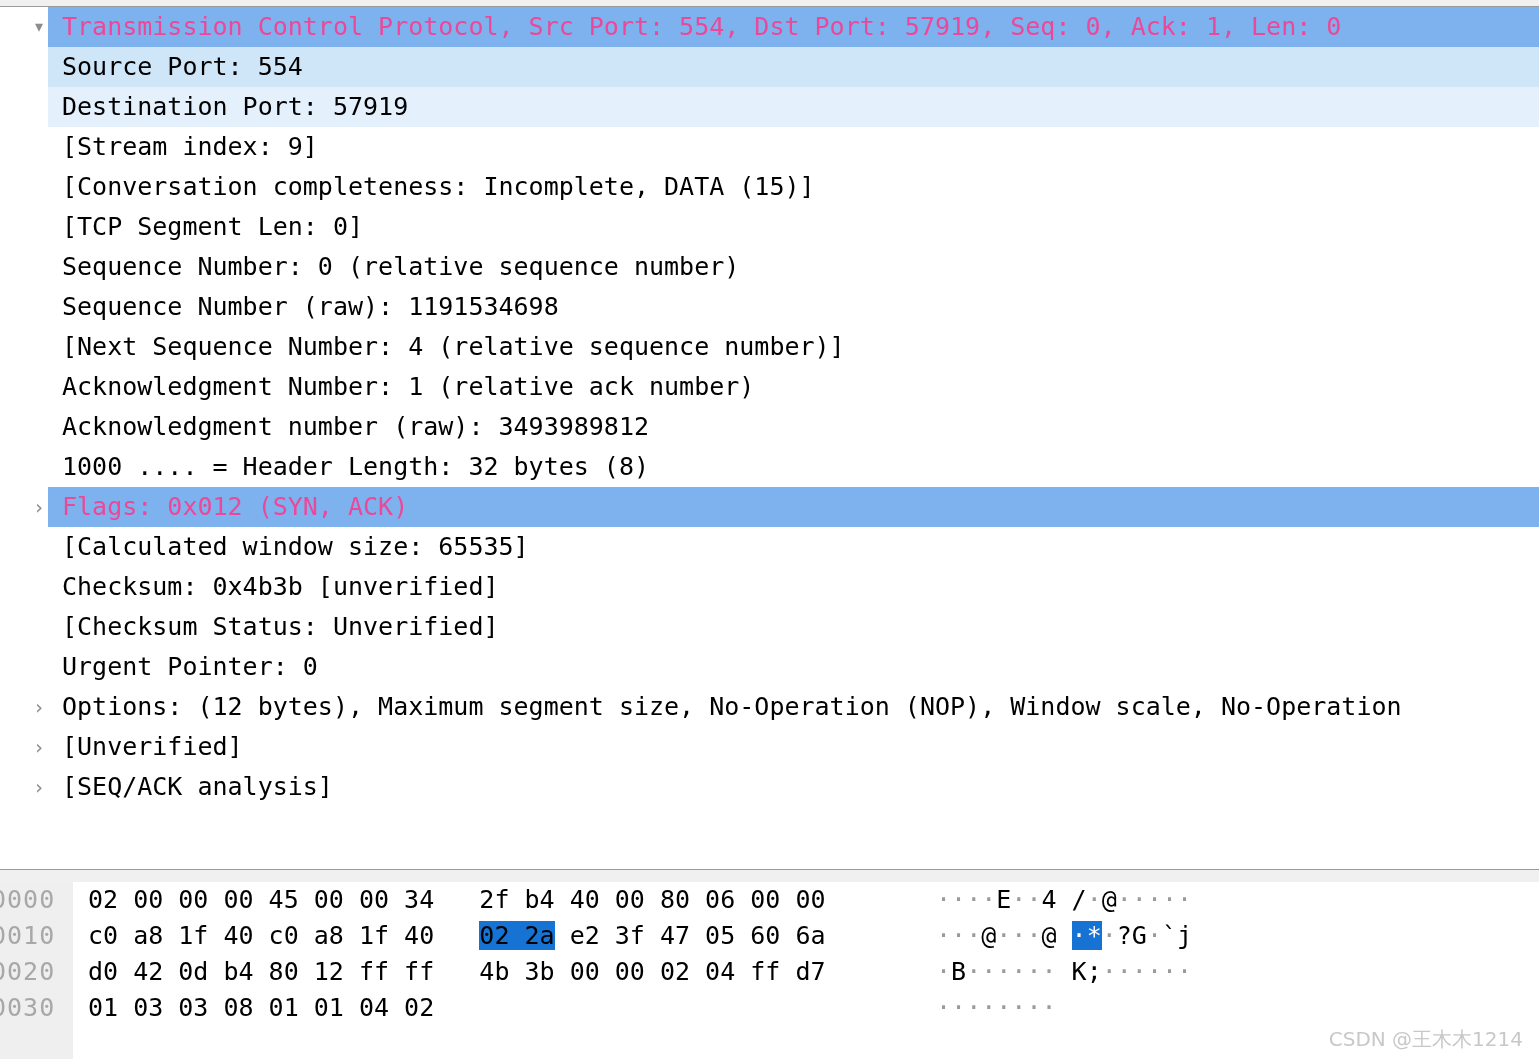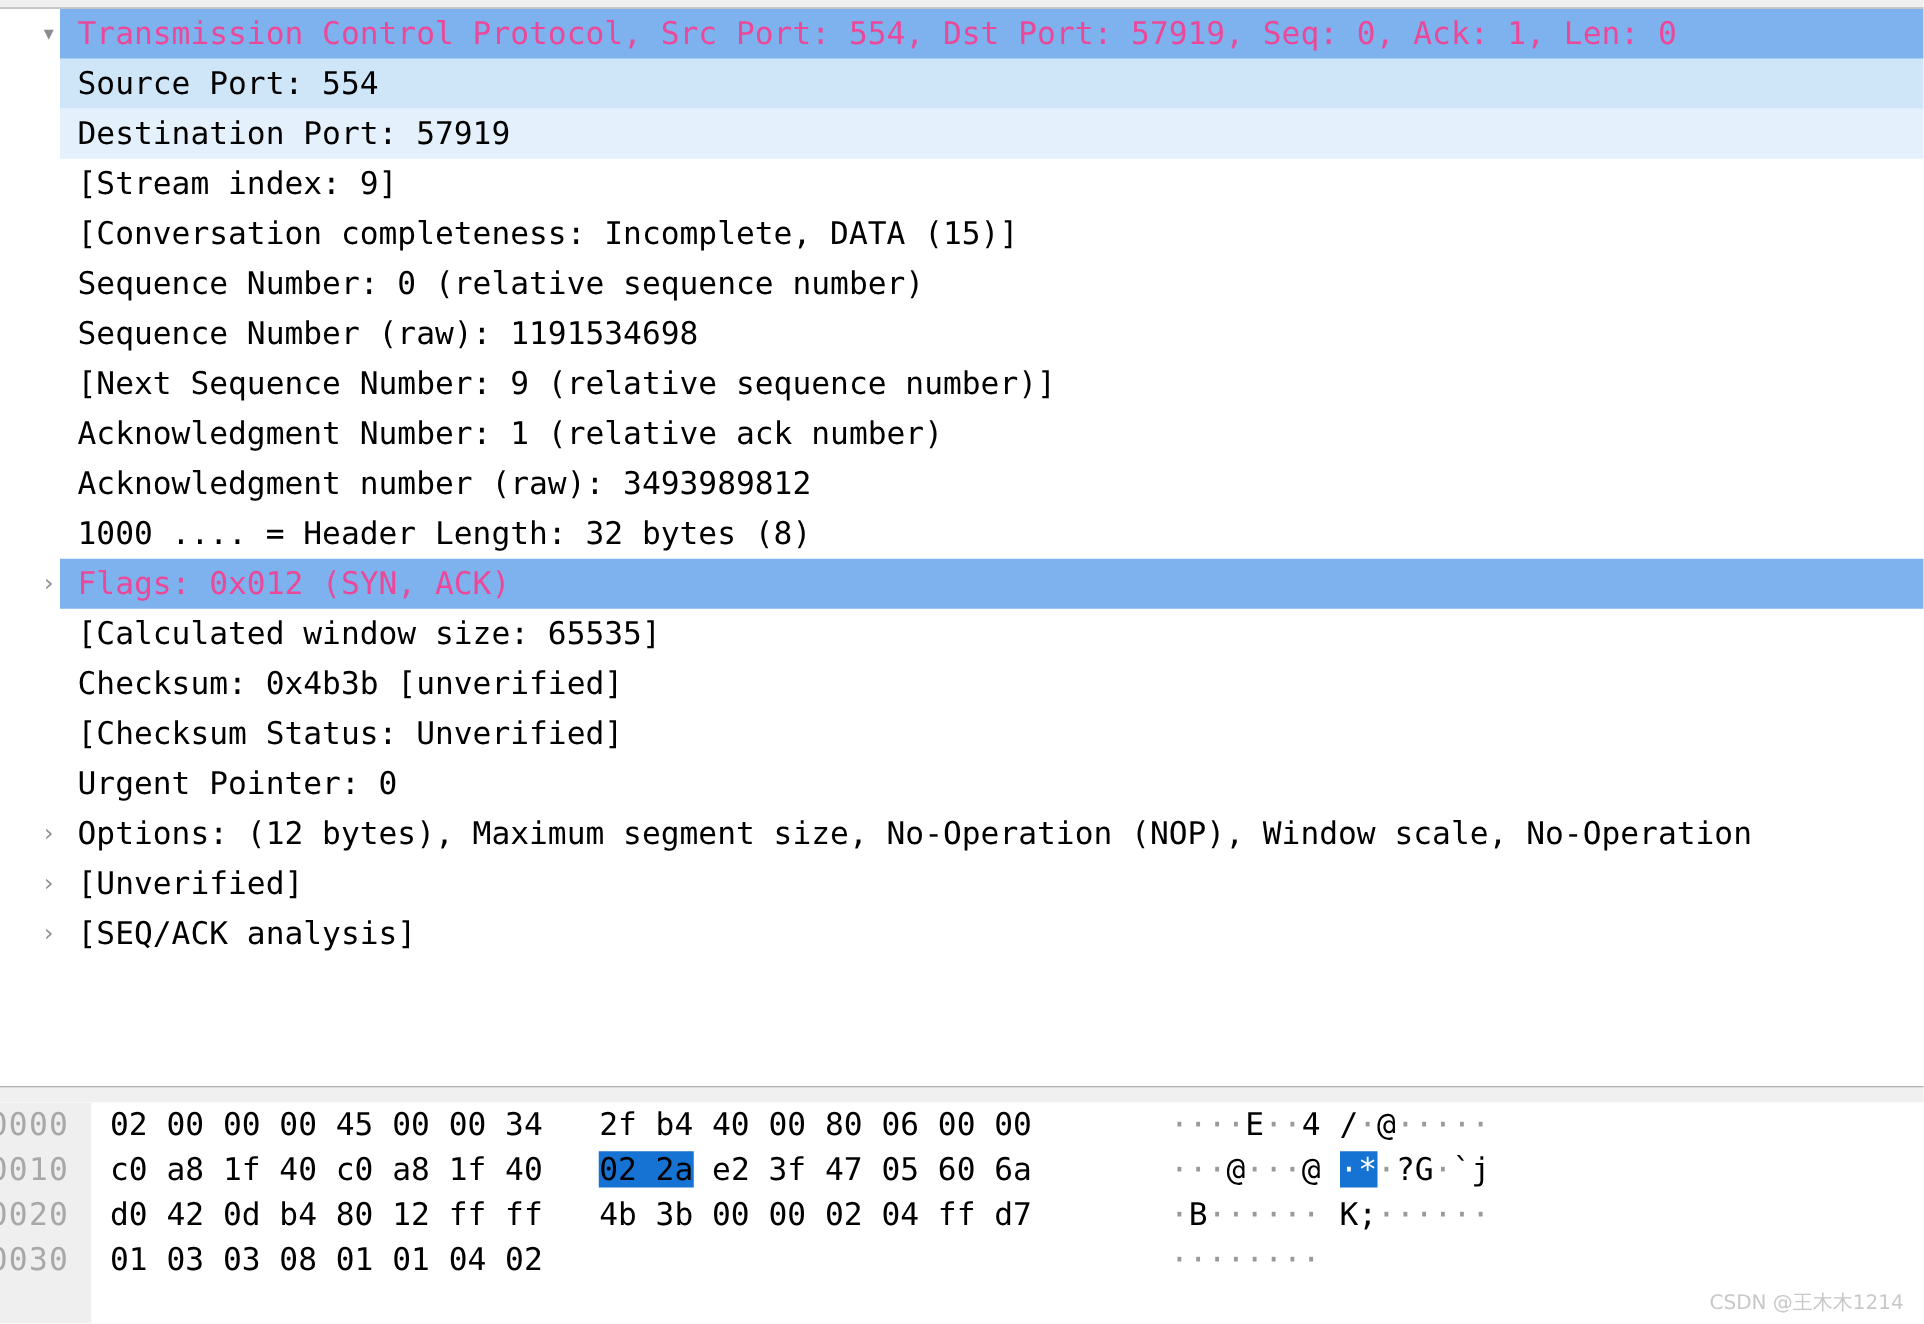--- a/index.html
+++ b/index.html
@@ -154,21 +154,21 @@
   .hex-ascii .dot { color: #9a9a9a; }
   .hex-ascii .hl { background: #1673d4; color: #ffffff; }
   .hex-ascii .hl .dot { color: #ffffff; }
 
   
   .watermark {
     position: absolute;
     right: 16px;
     bottom: 6px;
     font-family: "DejaVu Sans", sans-serif;
-    font-size: 16px;
+    font-size: 20px;
     color: #c8c8c8;
     white-space: nowrap;
   }
 </style>
 </head>
 <body>
 
 <div id="app">
 
   <div class="top-strip"></div>
@@ -191,29 +191,33 @@
       <div class="tree-row ">
         <span class="rowfill"></span>
         <span class="label">[Stream index: 9]</span>
       </div>
       <div class="tree-row ">
         <span class="rowfill"></span>
         <span class="label">[Conversation completeness: Incomplete, DATA (15)]</span>
       </div>
       <div class="tree-row ">
         <span class="rowfill"></span>
+        <span class="label">[TCP Segment Len: 0]</span>
+      </div>
+      <div class="tree-row ">
+        <span class="rowfill"></span>
         <span class="label">Sequence Number: 0    (relative sequence number)</span>
       </div>
       <div class="tree-row ">
         <span class="rowfill"></span>
         <span class="label">Sequence Number (raw): 1191534698</span>
       </div>
       <div class="tree-row ">
         <span class="rowfill"></span>
-        <span class="label">[Next Sequence Number: 9    (relative sequence number)]</span>
+        <span class="label">[Next Sequence Number: 4    (relative sequence number)]</span>
       </div>
       <div class="tree-row ">
         <span class="rowfill"></span>
         <span class="label">Acknowledgment Number: 1    (relative ack number)</span>
       </div>
       <div class="tree-row ">
         <span class="rowfill"></span>
         <span class="label">Acknowledgment number (raw): 3493989812</span>
       </div>
       <div class="tree-row ">

